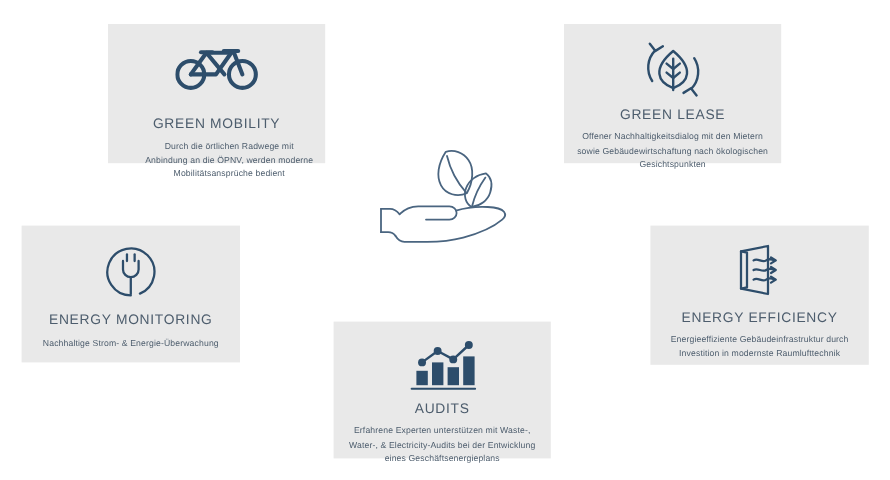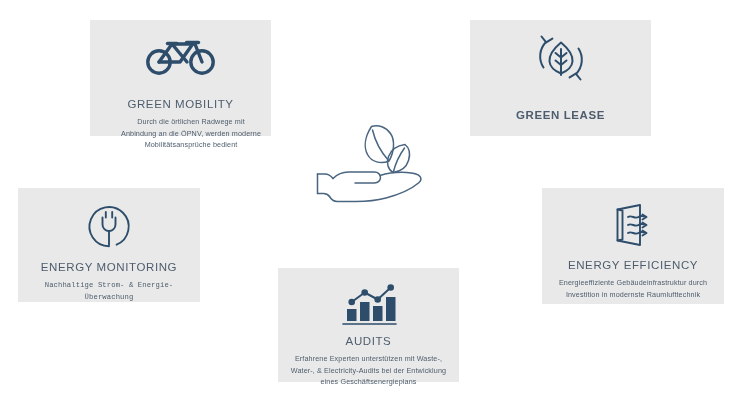--- a/index.html
+++ b/index.html
@@ -52,29 +52,29 @@
     left: 90px; top: 20px; width: 181px; height: 116px;
     padding-top: 12px;
   }
   #card-green-mobility .card-title { margin-top: 22px; }
   #card-green-mobility .card-desc  { margin-top: 6px; padding-left: 29px; }
 
   #card-green-lease {
     left: 470px; top: 20px; width: 181px; height: 116px;
     padding-top: 10px;
   }
-  #card-green-lease .card-title { margin-top: 23px; font-weight: bold; }
+  #card-green-lease .card-title { margin-top: 4px; }
   #card-green-lease .card-desc  { margin-top: 6px; }
 
   #card-energy-monitoring {
     left: 18px; top: 188px; width: 182px; height: 114px;
     padding-top: 13px;
   }
   #card-energy-monitoring .card-title { margin-top: 10px; }
-  #card-energy-monitoring .card-desc  { margin-top: 7px; font-family: Liberation Mono, monospace; }
+  #card-energy-monitoring .card-desc  { margin-top: 7px; }
 
   #card-energy-efficiency {
     left: 542px; top: 188px; width: 182px; height: 116px;
     padding-top: 12px;
   }
   #card-energy-efficiency .card-title { margin-top: 9px; }
   #card-energy-efficiency .card-desc  { margin-top: 6px; }
 
   #card-audits {
     left: 278px; top: 268px; width: 181px; height: 114px;
@@ -122,20 +122,21 @@
         <path d="M48.5 49.5 L43.8 43.6 L37.6 47.4"></path>
         <path d="M29 12.5 C20 20 17 26.5 17.5 31.5 C18 36.8 22.8 41 29 43.5 C35.2 41 40 36.8 40.5 31.5 C41 26.5 38 20 29 12.5 Z"></path>
         <path d="M29 19 L29 45"></path>
         <path d="M29 27.5 L23.5 23"></path>
         <path d="M29 27.5 L34.5 23"></path>
         <path d="M29 35 L23.5 30.5"></path>
         <path d="M29 35 L34.5 30.5"></path>
       </svg>
     </span>
     <div class="card-title">GREEN LEASE</div>
+    <div class="card-desc">Offener Nachhaltigkeitsdialog mit den Mietern sowie Gebäudewirtschaftung nach ökologischen Gesichtspunkten</div>
   </div>
 
   <div class="card" id="card-energy-monitoring">
     <span class="card-icon">
       <svg width="52" height="50" viewBox="0 0 52 50" fill="none" stroke="#2d4d6b" stroke-width="1.9" stroke-linecap="round" stroke-linejoin="round">
         <path d="M26 45.2 A19.6 19.6 0 1 1 33.6 43.7"></path>
         <path d="M19.5 16.5 L19.5 23.5 A6.5 6.5 0 0 0 32.5 23.5 L32.5 16.5"></path>
         <path d="M22.8 11 L22.8 16.6"></path>
         <path d="M29.2 11 L29.2 16.6"></path>
         <path d="M26 30 L26 44"></path>

